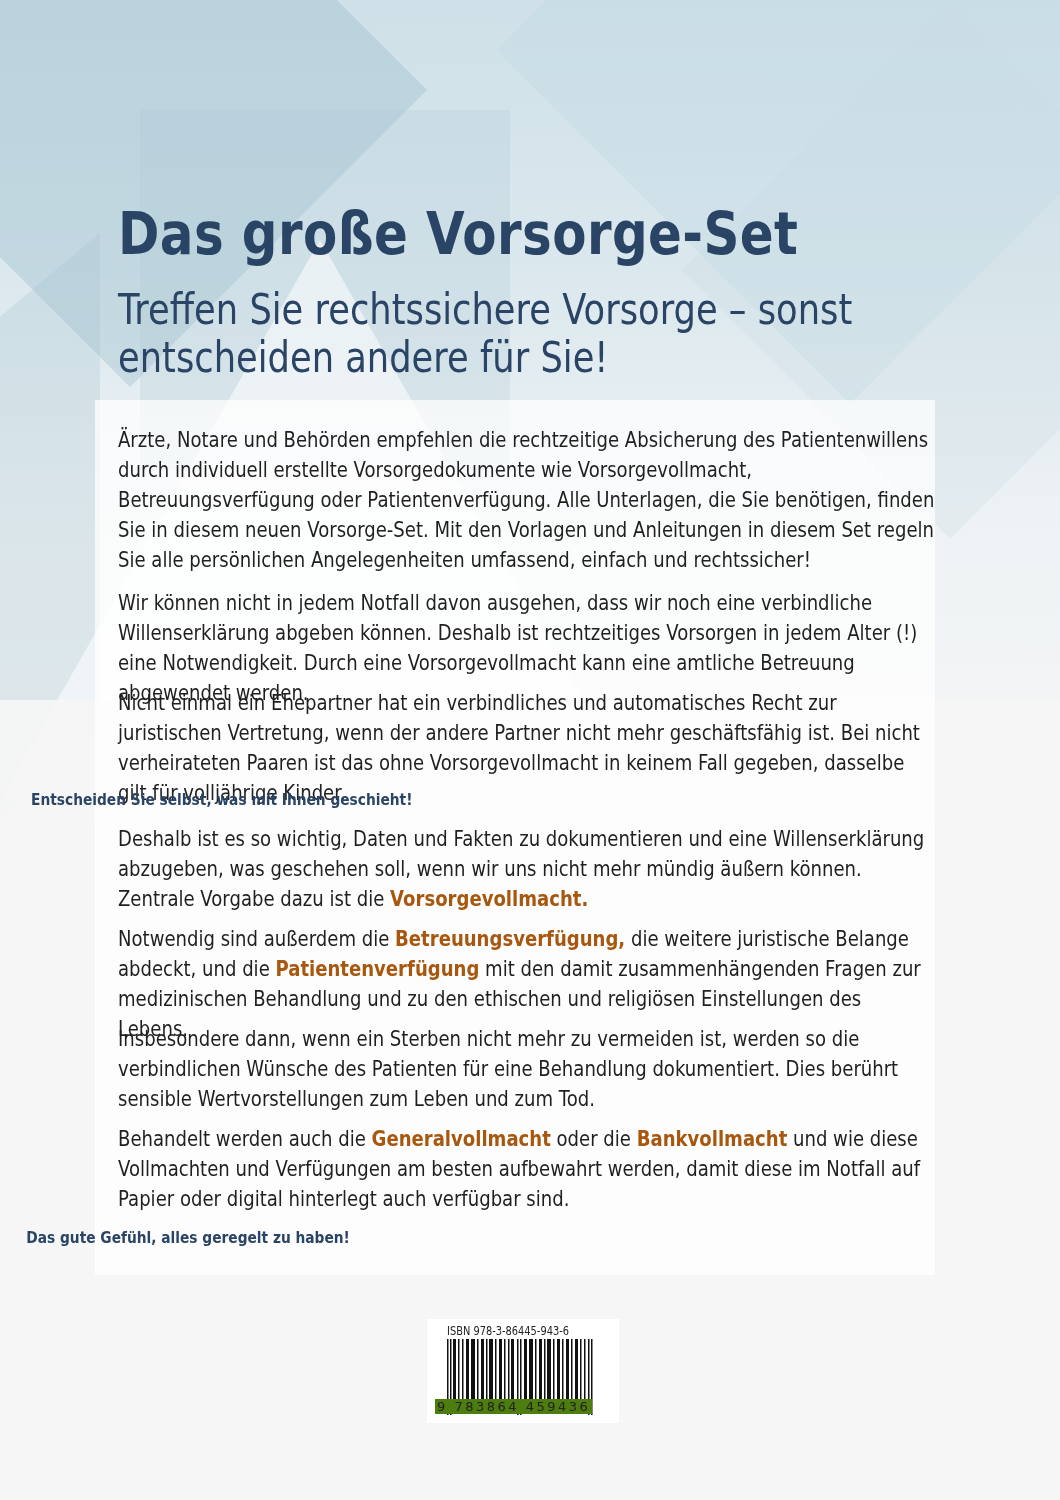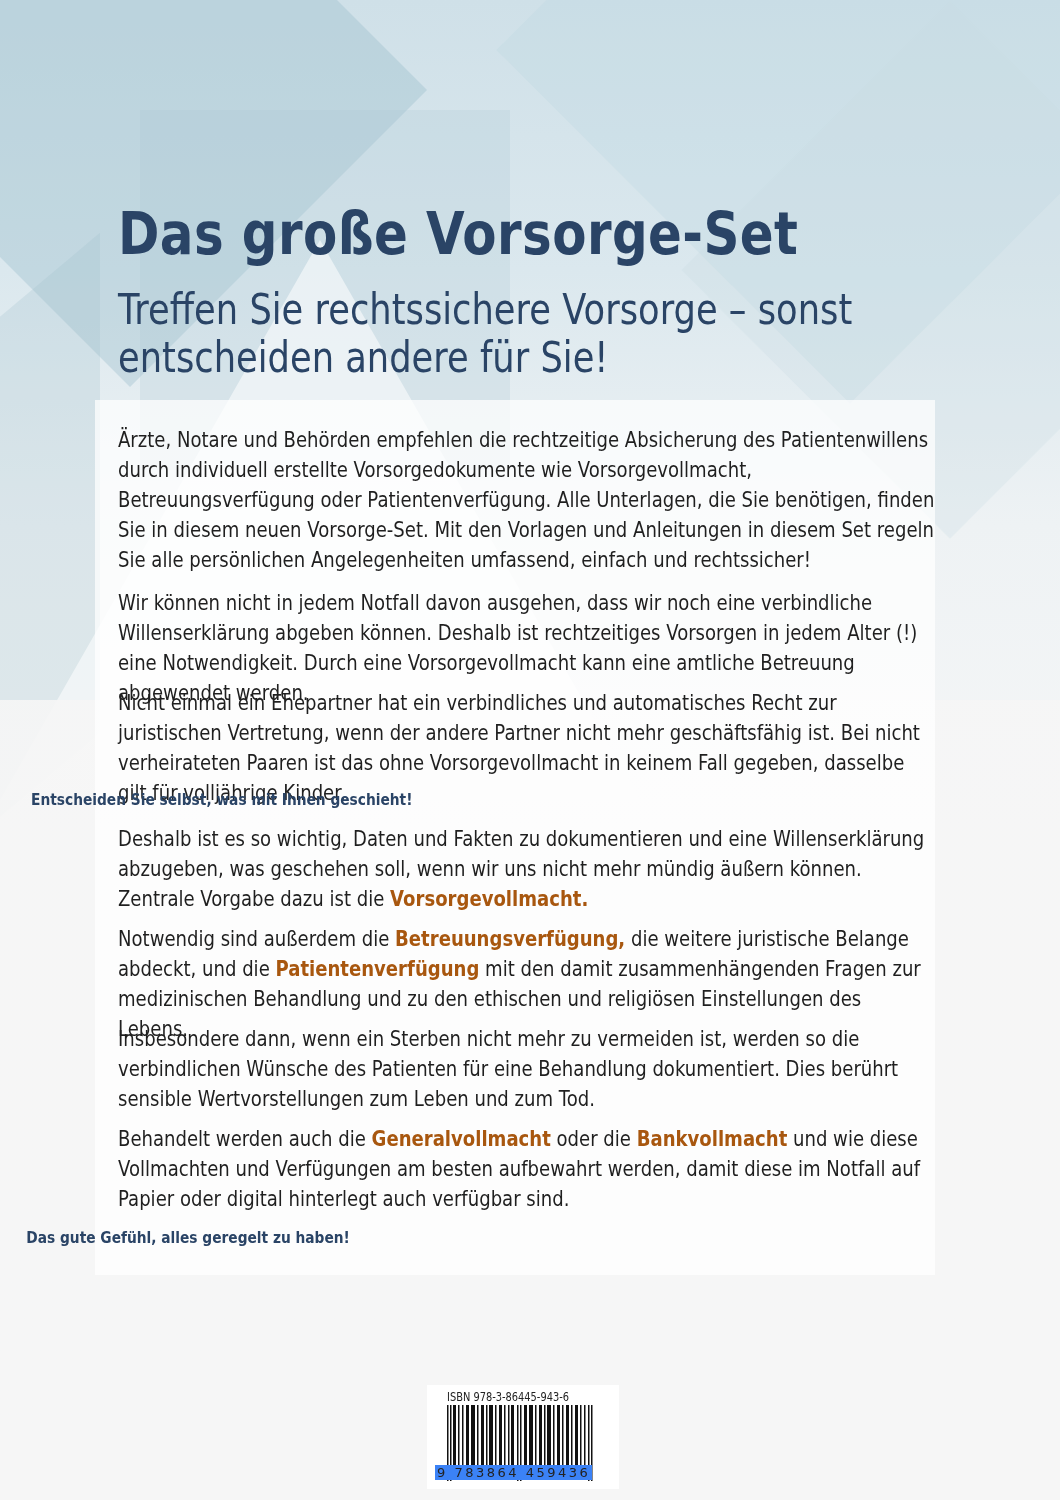--- a/index.html
+++ b/index.html
@@ -41,31 +41,31 @@
     font-family: "DejaVu Sans", sans-serif; transform: scaleX(0.86); transform-origin: left;
   }
   .hl { color: #a8570f; font-weight: bold; }
   .callout {
     position: absolute; left: 0; width: 1060px; margin: 0;
     font-size: 16px; font-weight: bold; color: #2a4466;
     font-family: "DejaVu Sans", sans-serif;
   }
   .callout span { display: inline-block; transform: scaleX(0.86); }
   .barcode {
-    position: absolute; left: 427px; top: 1385px; width: 192px; height: 104px;
+    position: absolute; left: 427px; top: 1319px; width: 192px; height: 104px;
     background: #fff;
   }
   .isbn {
     position: absolute; left: 20px; top: 5px; font-size: 12px; color: #222;
     font-family: "DejaVu Sans", sans-serif; transform: scaleX(0.82); transform-origin: left; white-space: nowrap;
   }
   .bars { position: absolute; left: 20px; top: 20px; width: 150px; height: 76px; }
   .digits {
     position: absolute; left: 8px; top: 80px; font-size: 13px; color: #222; letter-spacing: 2.5px;
-    font-family: "DejaVu Sans", sans-serif; white-space: nowrap; background: #3b82f6; padding: 0 2px;
+    font-family: "DejaVu Sans", sans-serif; white-space: nowrap; background: #4d7c0f; padding: 0 2px;
   }
 </style>
 </head>
 <body>
 
 <div class="bg">
   <div class="shape s1"></div>
   <div class="shape s2"></div>
   <div class="shape s3"></div>
   <div class="shape s5"></div>

